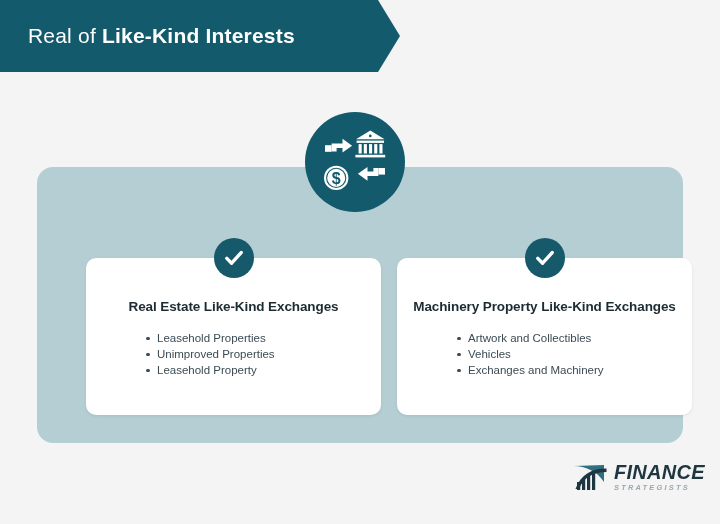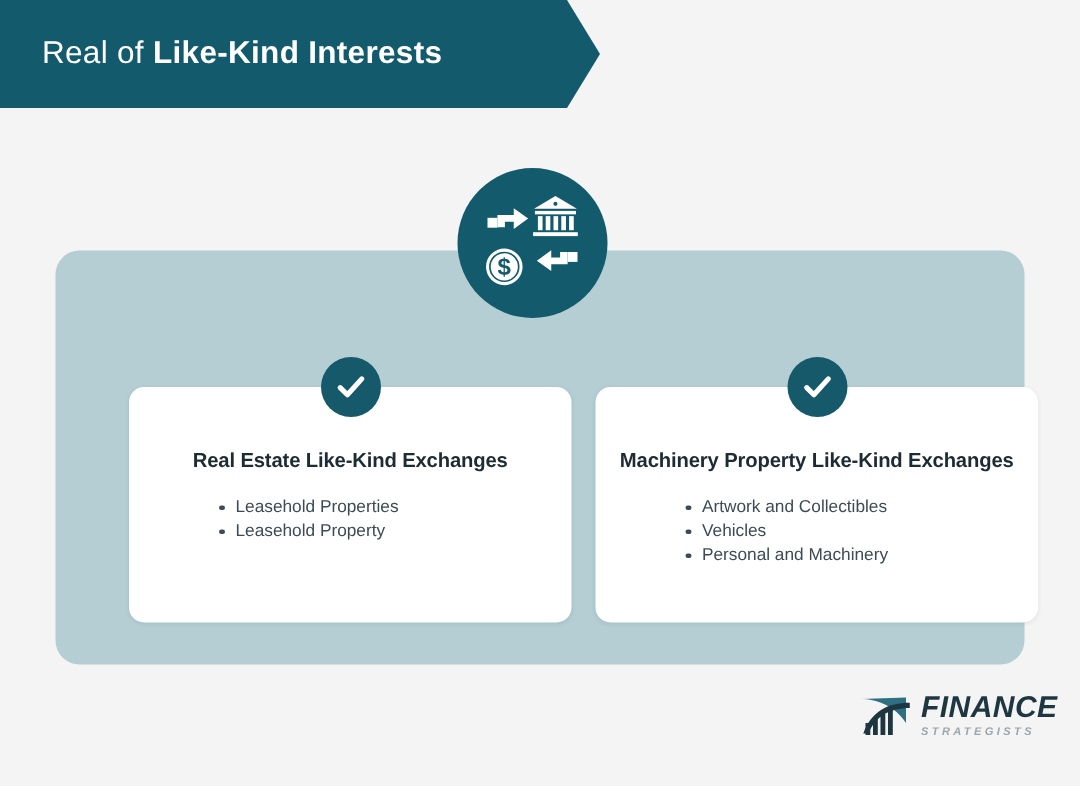--- a/index.html
+++ b/index.html
@@ -213,35 +213,36 @@
 
     <div class="card">
       <div class="check-badge">
         <svg width="22" height="22" viewBox="0 0 22 22" aria-hidden="true">
           <path d="M3.8 11.4 L8.6 16.2 L18.2 5.6" fill="none" stroke="#ffffff" stroke-width="3.4" stroke-linecap="round" stroke-linejoin="round"></path>
         </svg>
       </div>
       <div class="card-title">Real Estate Like-Kind Exchanges</div>
       <ul class="card-list">
         <li>Leasehold Properties</li>
+        <li>Unimproved Properties</li>
         <li>Leasehold Property</li>
       </ul>
     </div>
 
     <div class="card">
       <div class="check-badge">
         <svg width="22" height="22" viewBox="0 0 22 22" aria-hidden="true">
           <path d="M3.8 11.4 L8.6 16.2 L18.2 5.6" fill="none" stroke="#ffffff" stroke-width="3.4" stroke-linecap="round" stroke-linejoin="round"></path>
         </svg>
       </div>
       <div class="card-title">Machinery Property Like-Kind Exchanges</div>
       <ul class="card-list">
         <li>Artwork and Collectibles</li>
         <li>Vehicles</li>
-        <li>Personal and Machinery</li>
+        <li>Exchanges and Machinery</li>
       </ul>
     </div>
 
   </div>
 
   <div class="logo">
     <svg class="logo-mark" width="36" height="30" viewBox="0 0 36 30" aria-hidden="true">
       <path d="M1 4 C12 4 24 9 31 20 L31 3 Z" fill="#2e7081"></path>
       <path d="M2.5 27 C8 12 19 6.5 33.5 6.5 L33.5 10 C20.5 10 10.5 15.5 6 27 Z" fill="#1d3640"></path>
       <rect x="4" y="20" width="3.2" height="8" fill="#1d3640"></rect>

